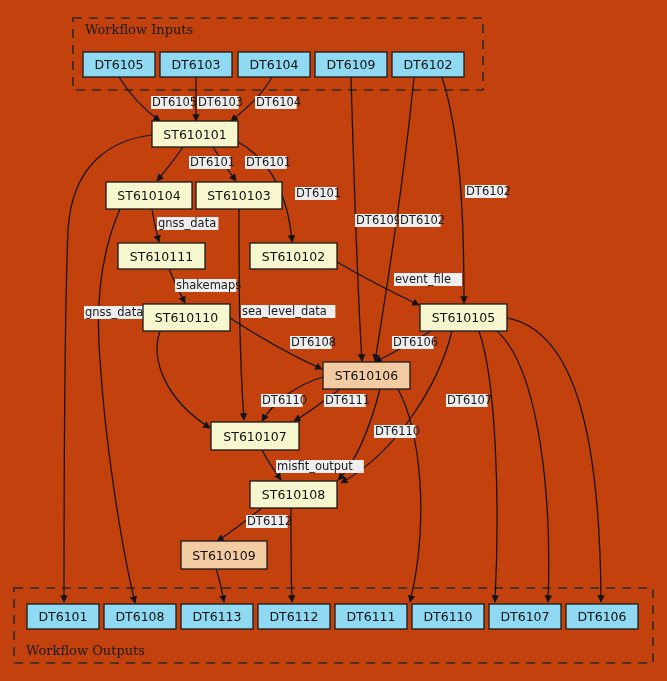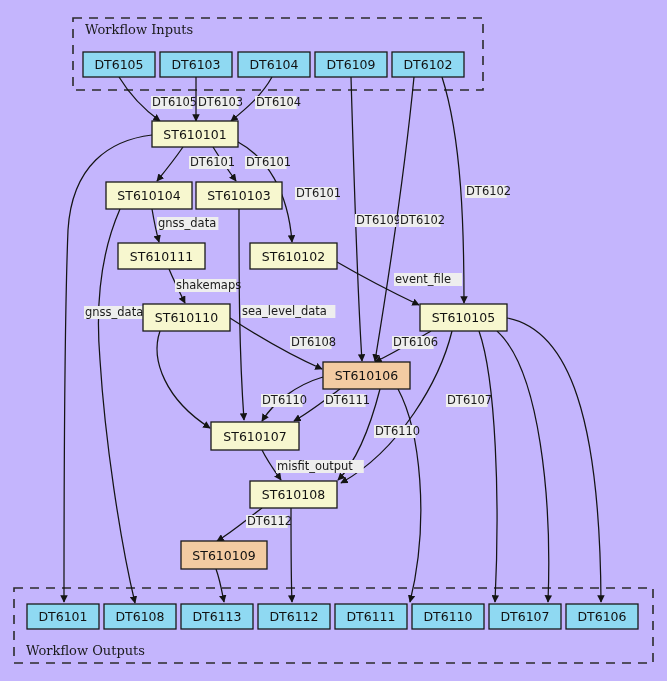--- a/index.html
+++ b/index.html
@@ -4,21 +4,21 @@
 <style>
   html, body {
     margin: 0;
     padding: 0;
     background: #eeeeee;
   }
   #canvas {
     position: relative;
     width: 667px;
     height: 681px;
-    background: #c4b5fd;
+    background: #c2410c;
     font-family: "DejaVu Sans", sans-serif;
     overflow: hidden;
   }
   svg#graph {
     position: absolute;
     left: 0; top: 0;
     width: 667px;
     height: 681px;
   }
   .cluster-box {

